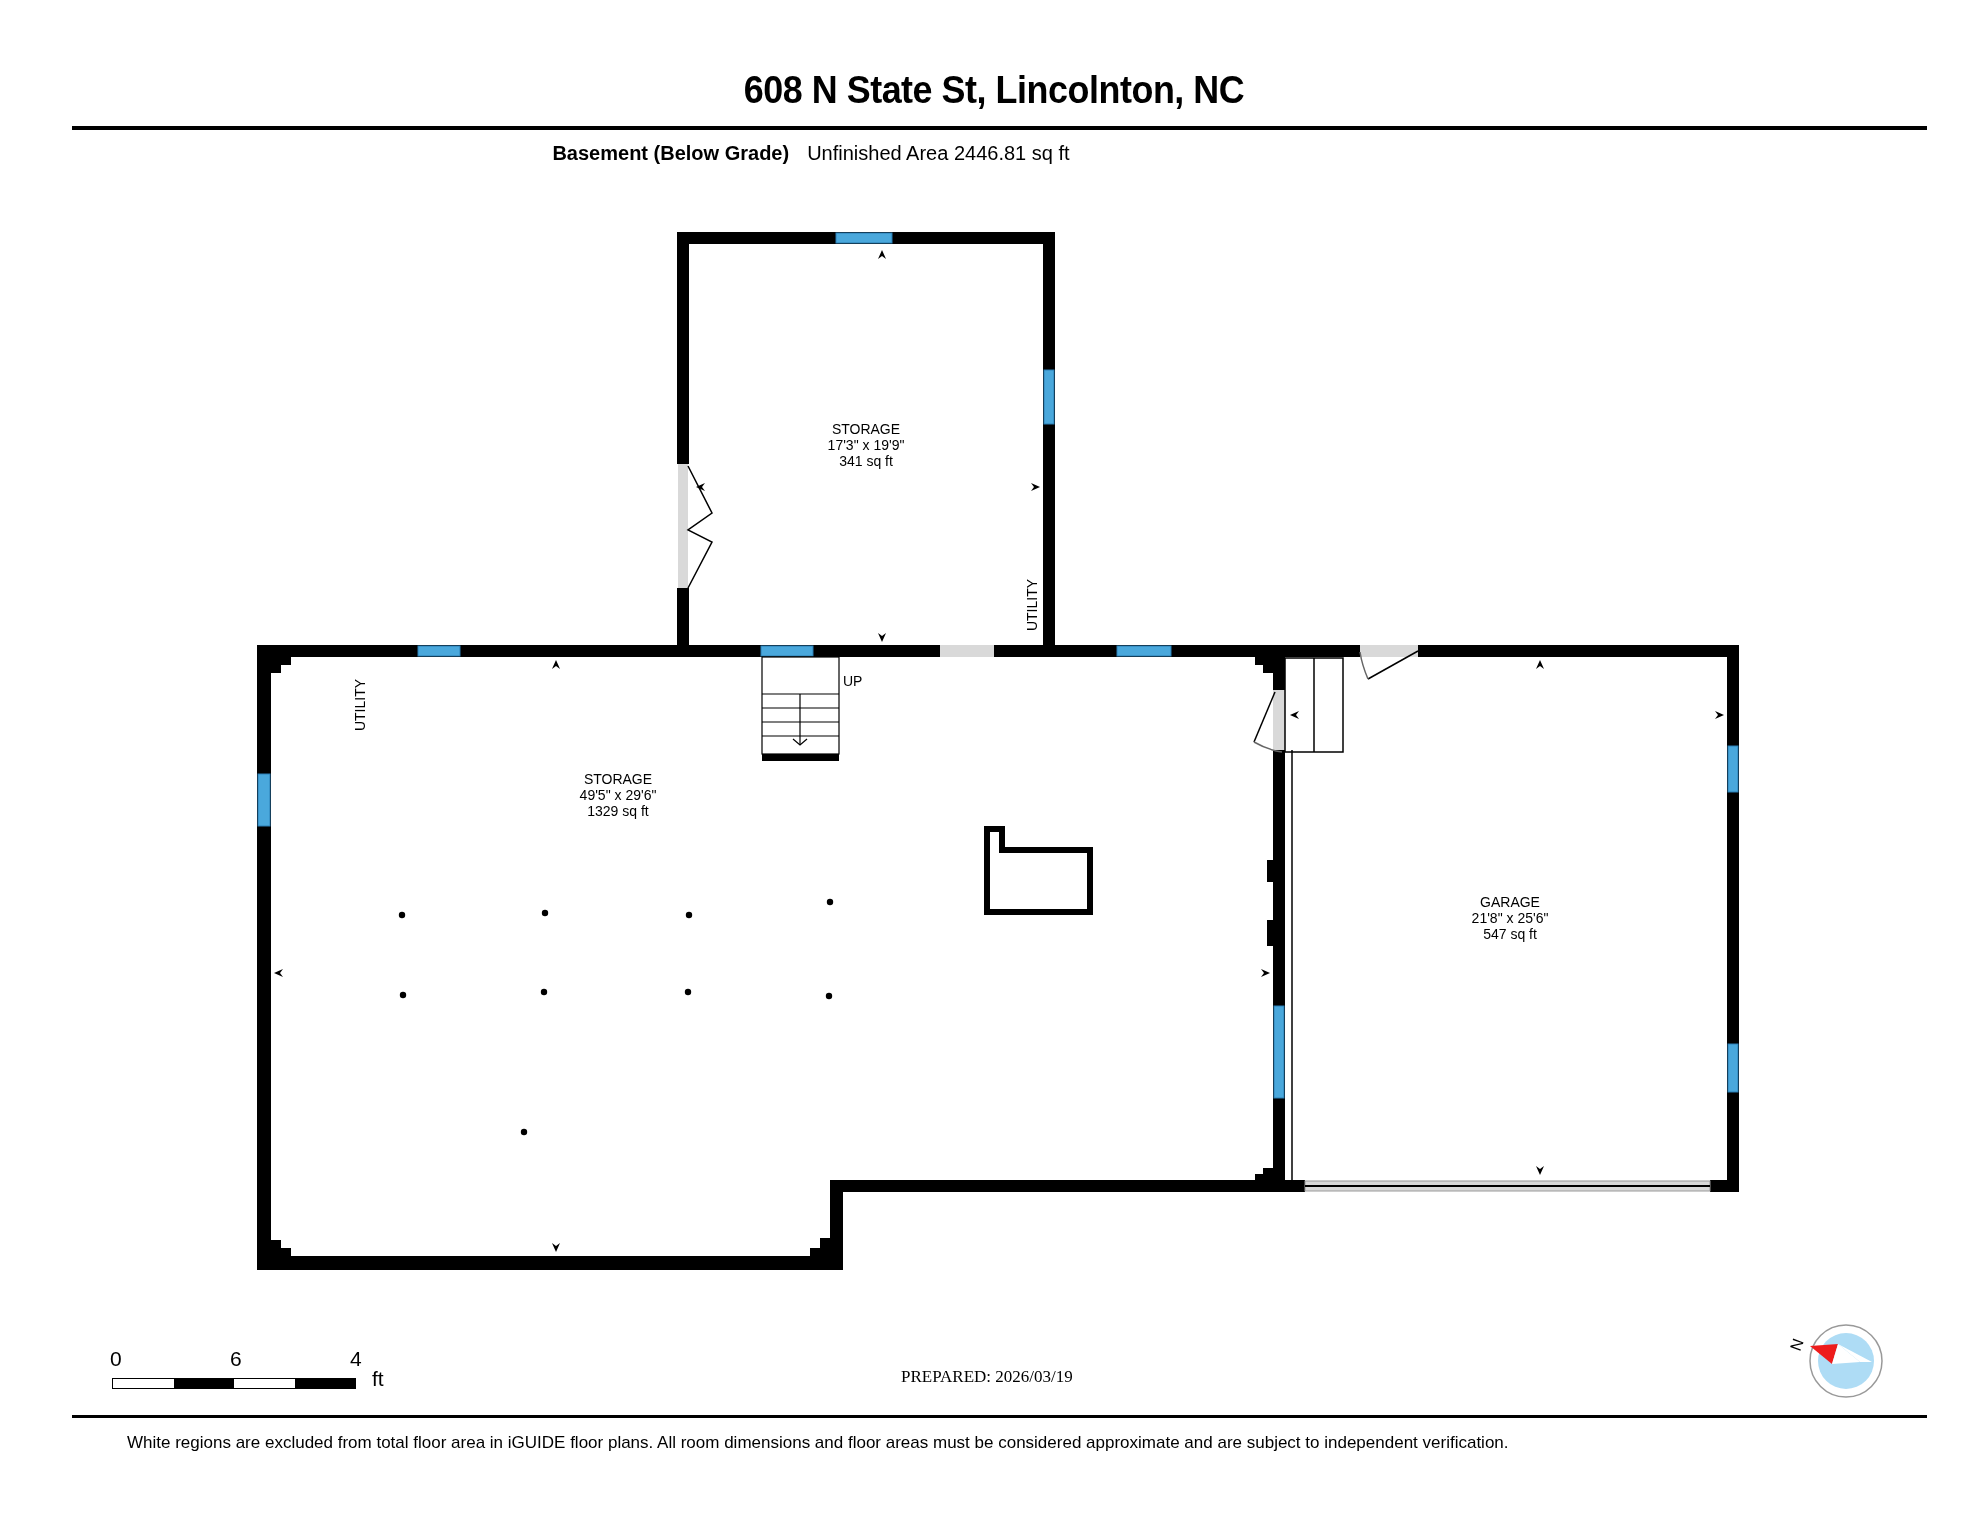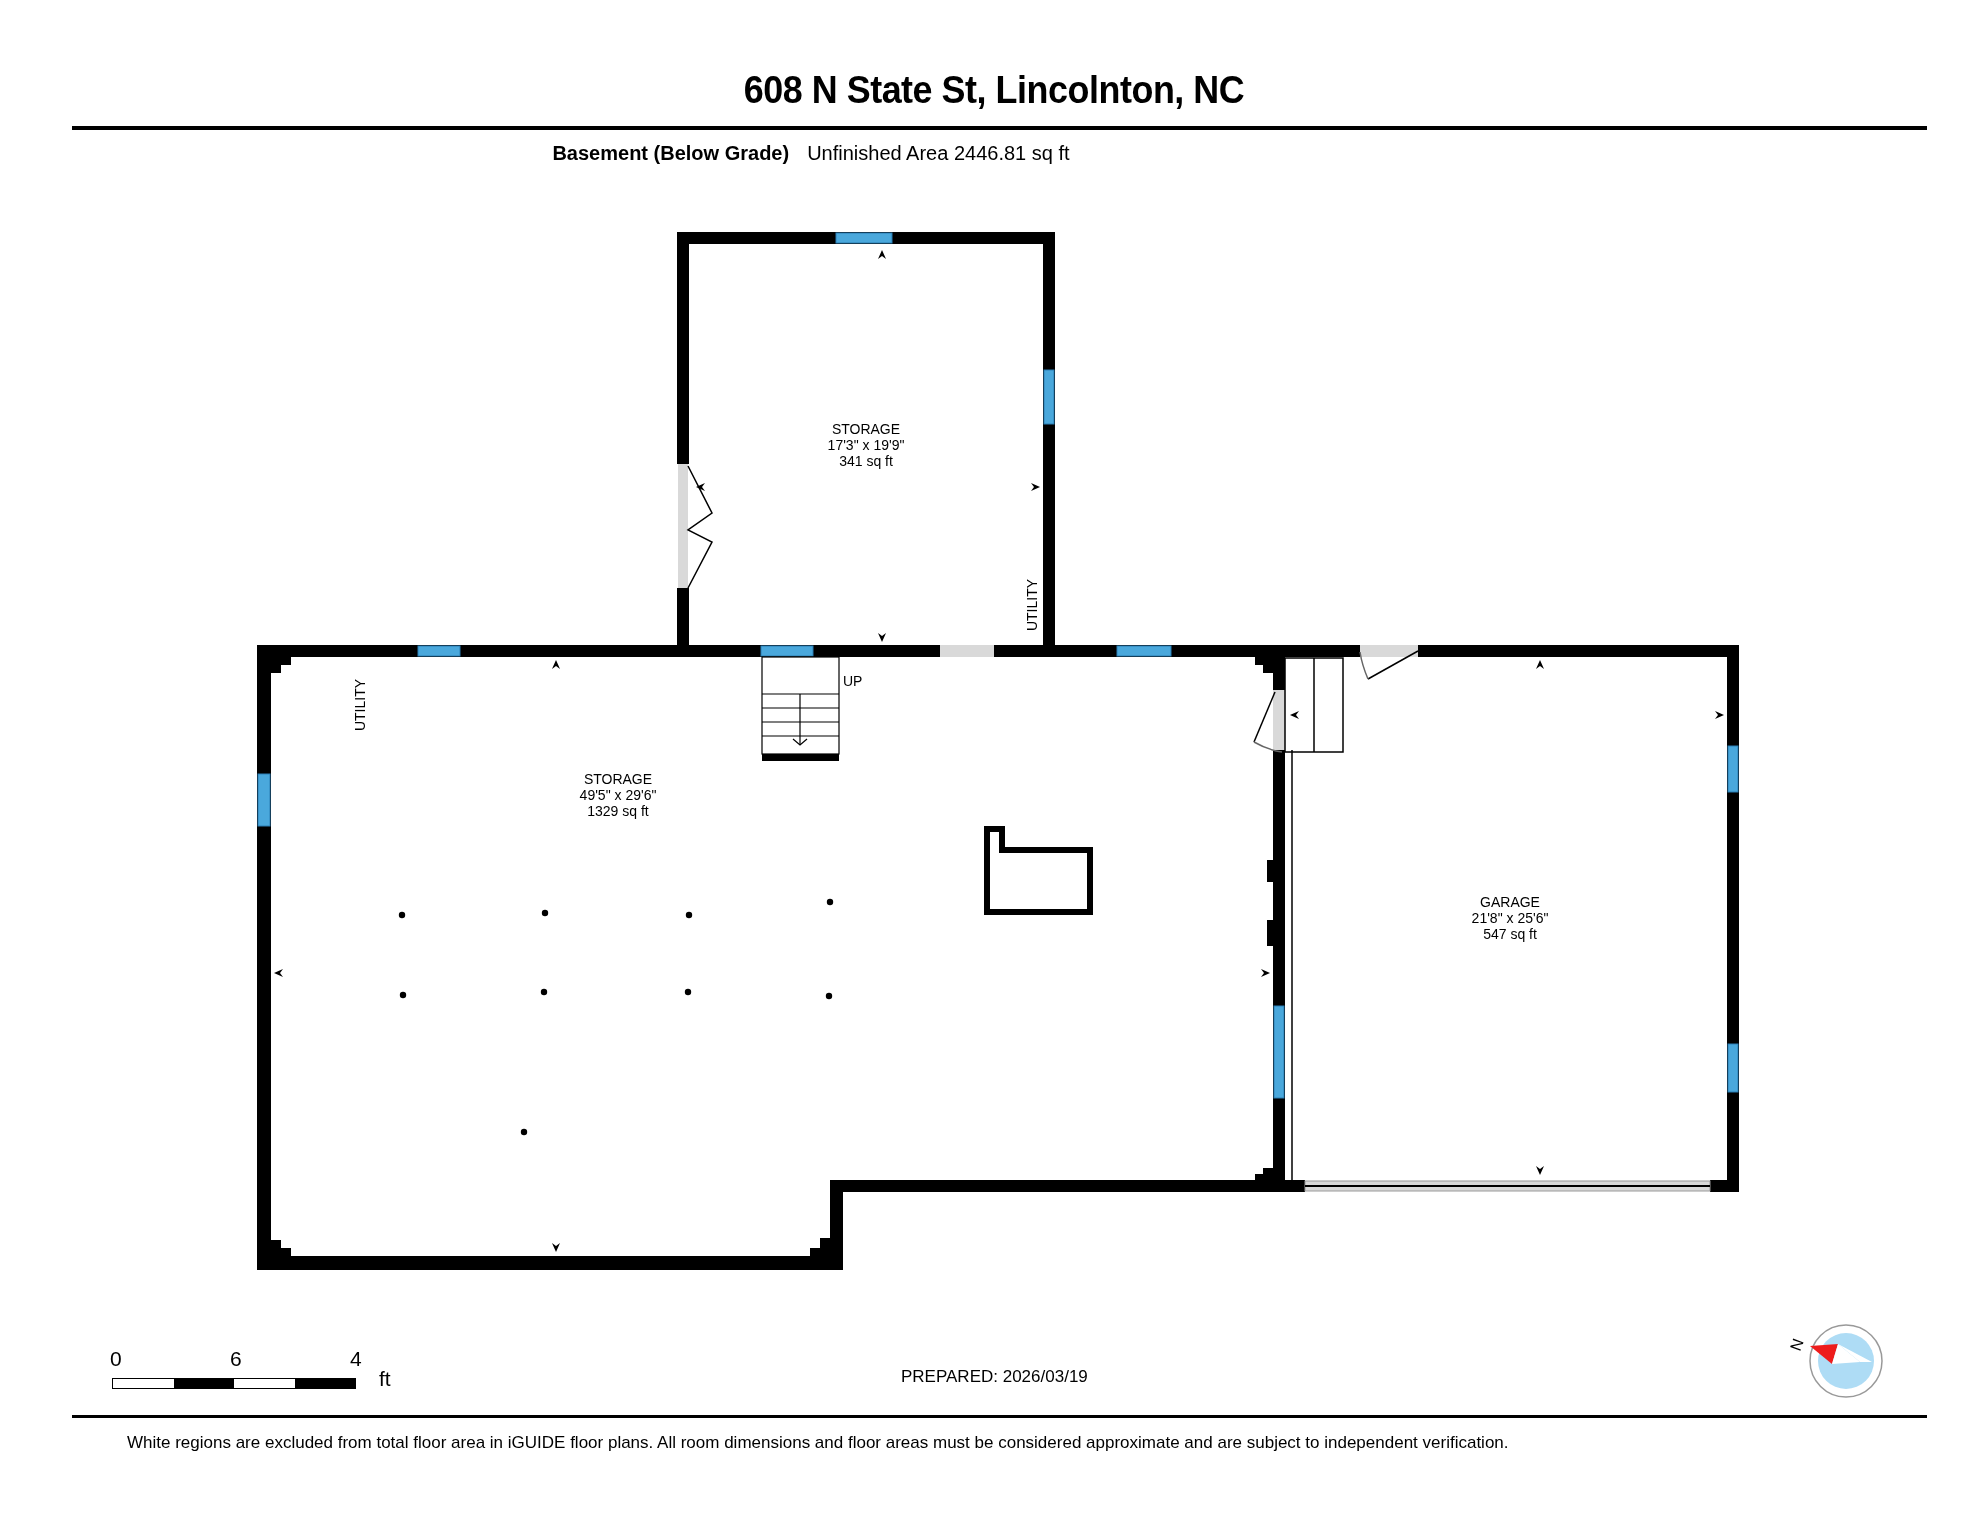--- a/index.html
+++ b/index.html
@@ -5,21 +5,21 @@
   html, body { margin:0; padding:0; background:#fff; }
   body { width:1988px; height:1536px; position:relative; overflow:hidden; font-family:"Liberation Sans", sans-serif; color:#000; }
   .title { position:absolute; left:0; width:1988px; top:68px; text-align:center; font-size:39px; font-weight:bold; letter-spacing:-0.5px; transform:scaleX(0.92); }
   .rule-top { position:absolute; left:72px; width:1855px; top:126px; height:4px; background:#000; }
   .subtitle { position:absolute; left:0; width:1622px; top:142px; text-align:center; font-size:20px; }
   .subtitle b { font-weight:bold; margin-right:18px; }
   svg.plan { position:absolute; left:0; top:0; }
   .room-label { font-family:"Liberation Sans", sans-serif; font-size:14px; text-anchor:middle; }
   .scale { position:absolute; left:110px; top:1347px; }
   .scale-num { position:absolute; font-size:21px; top:0; }
-  .prepared { position:absolute; left:901px; top:1367px; font-size:17px; }
+  .prepared { position:absolute; left:901px; top:1367px; font-size:17px;font-family:Liberation Serif, serif; }
   .rule-bottom { position:absolute; left:72px; width:1855px; top:1415px; height:3px; background:#000; }
   .disclaimer { position:absolute; left:79px; top:1433px; font-size:17px;margin-left:48px; }
 </style>
 </head>
 <body>
 
 <div class="title">608 N State St, Lincolnton, NC</div>
 <div class="rule-top"></div>
 <div class="subtitle">
   <b>Basement (Below Grade)</b><span>Unfinished Area 2446.81 sq ft</span>
@@ -183,18 +183,18 @@
 <div class="scale">
   <span class="scale-num" style="left:0">0</span>
   <span class="scale-num" style="left:120px">6</span>
   <span class="scale-num" style="left:240px">4</span>
   <div style="position:absolute; left:2px; top:31px; width:242px; height:9px; border:1px solid #000; display:flex;">
     <div style="flex:1; background:#fff;"></div>
       <div style="flex:1; background:#000;"></div>
       <div style="flex:1; background:#fff;"></div>
       <div style="flex:1; background:#000;"></div>
   </div>
-  <span class="scale-num" style="left:269px; top:20px;text-align:center;">ft</span>
+  <span class="scale-num" style="left:262px; top:20px;text-align:center;">ft</span>
 </div>
 
 <div class="prepared">PREPARED: 2026/03/19</div>
 <div class="rule-bottom"></div>
 <div class="disclaimer">White regions are excluded from total floor area in iGUIDE floor plans. All room dimensions and floor areas must be considered approximate and are subject to independent verification.</div>
 
 </body></html>

